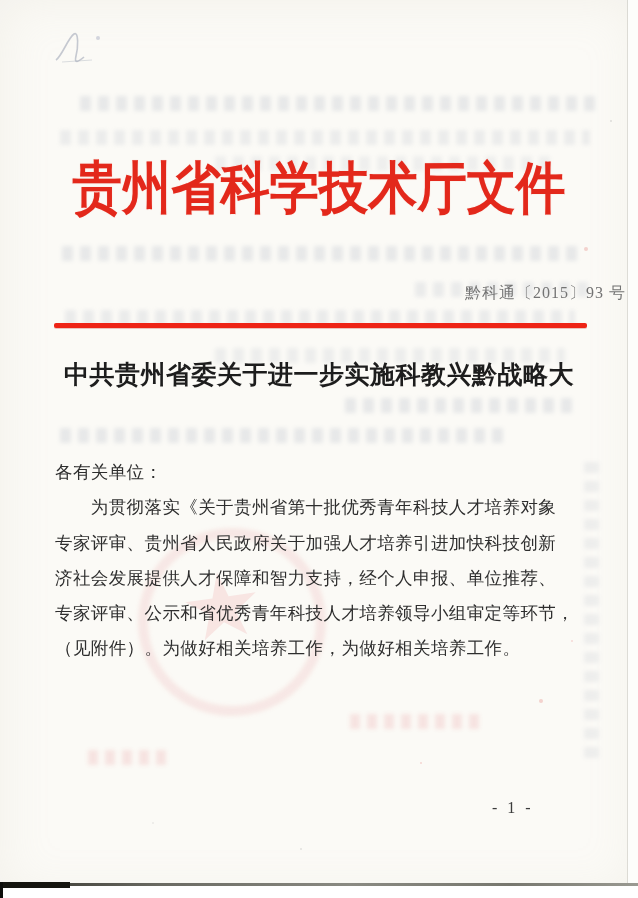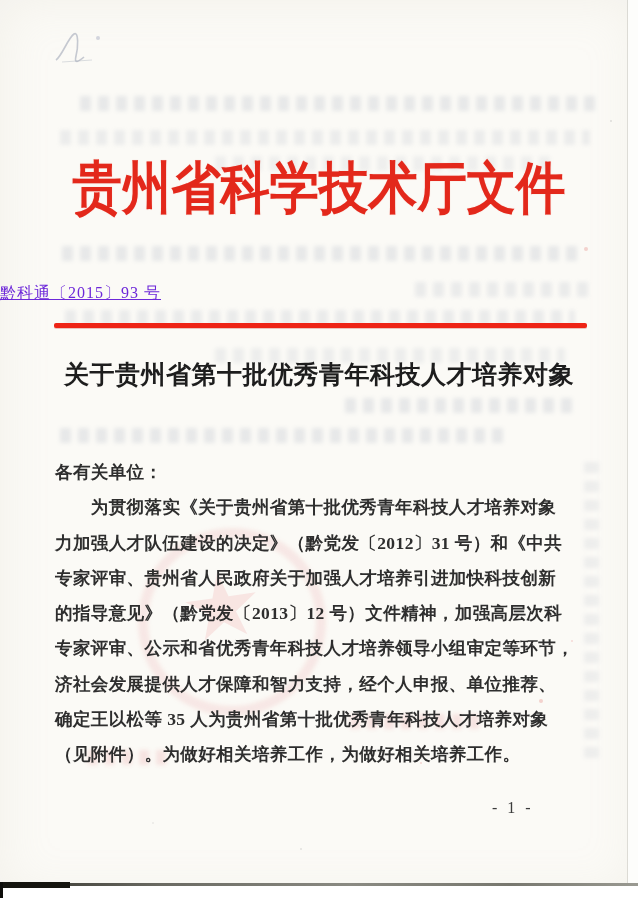--- a/index.html
+++ b/index.html
@@ -18,39 +18,39 @@
   .abs{position:absolute;}
 
   
   .header-title{
     left:0;right:0;top:152px;text-align:center;white-space:nowrap;
     font-weight:bold;font-size:56px;line-height:1.3;color:var(--header-red);
     transform:scaleX(.88);transform-origin:50% 50%;
     text-shadow:0 0 1px rgba(227,40,27,.35);
   }
   .doc-number{
-    left:0;right:12px;top:283px;text-align:left;
-    font-size:16px;letter-spacing:1px;color:#6d28d9;text-decoration:underline;
+    left:0;right:12px;top:283px;text-align:right;
+    font-size:16px;letter-spacing:1px;color:#737373;
   }
   .red-rule{
     left:54px;top:323px;width:533px;height:5px;
     background:var(--rule-red);border-radius:2px;
     box-shadow:0 1px 0 rgba(190,30,18,.25);
   }
   .doc-title{
     left:0;right:0;top:358px;text-align:center;
     font-size:25px;font-weight:bold;line-height:34px;
     letter-spacing:.5px;color:#1d1d1d;
   }
   .body-block{
     left:55px;top:455px;width:545px;
     font-size:17.5px;letter-spacing:.4px;color:var(--body-ink);
   }
   .salutation,.body-line{
-    height:35.3px;line-height:35.3px;white-space:nowrap;font-weight:bold;
+    height:35.3px;line-height:35.3px;white-space:nowrap;
   }
   .page-number{
     left:492px;top:799px;font-size:16px;letter-spacing:3px;color:#3c3c3c;
   }
 
   
   .bleed{
     height:15px;filter:blur(2px);opacity:.45;
     background:repeating-linear-gradient(90deg,
       rgba(142,152,172,.40) 0px, rgba(142,152,172,.40) 11px,
@@ -128,33 +128,30 @@
 
   <div class="abs speckles"></div>
 
   <div class="abs header-title">贵州省科学技术厅文件</div>
 
   <div class="abs doc-number">黔科通〔2015〕93 号</div>
 
   <div class="abs red-rule"></div>
 
   <div class="abs doc-title">
-    <div>关于贵州省第十批优秀青年科技人才培养对象</div>
+    <div>中共贵州省委关于进一步实施科教兴黔战略大</div>
   </div>
 
   <div class="abs body-block">
     <div class="salutation">各有关单位：</div>
     <div>
         <div class="body-line">　　为贯彻落实《关于贵州省第十批优秀青年科技人才培养对象</div>
-        <div class="body-line">力加强人才队伍建设的决定》（黔党发〔2012〕31 号）和《中共</div>
         <div class="body-line">专家评审、贵州省人民政府关于加强人才培养引进加快科技创新</div>
-        <div class="body-line">的指导意见》（黔党发〔2013〕12 号）文件精神，加强高层次科</div>
+        <div class="body-line">济社会发展提供人才保障和智力支持，经个人申报、单位推荐、</div>
         <div class="body-line">专家评审、公示和省优秀青年科技人才培养领导小组审定等环节，</div>
-        <div class="body-line">济社会发展提供人才保障和智力支持，经个人申报、单位推荐、</div>
-        <div class="body-line">确定王以松等 35 人为贵州省第十批优秀青年科技人才培养对象</div>
         <div class="body-line">（见附件）。为做好相关培养工作，为做好相关培养工作。</div>
       </div>
   </div>
 
   <div class="abs page-number">- 1 -</div>
 
   <div class="abs right-margin-light"></div>
   <div class="abs right-edge"></div>
   <div class="abs bottom-white"></div>
   <div class="abs bottom-edge"></div>

